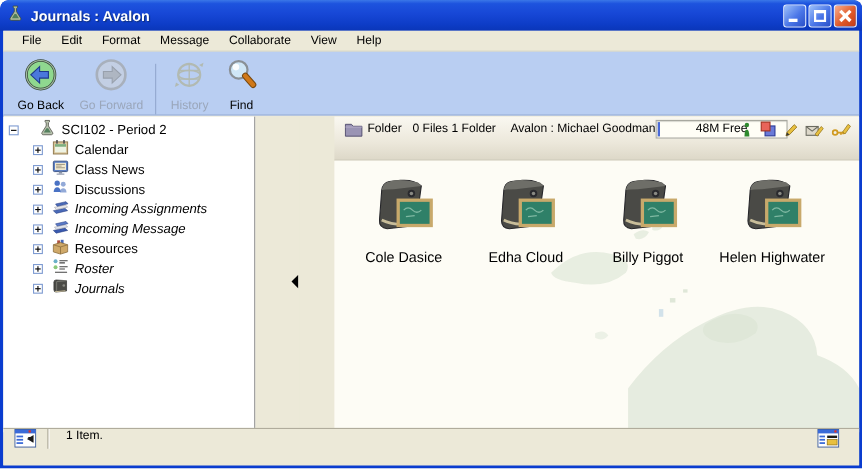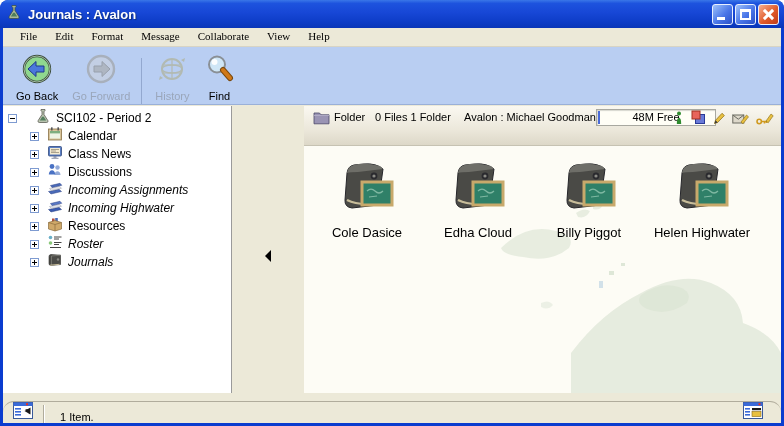--- a/index.html
+++ b/index.html
@@ -11,21 +11,21 @@
   #title-text{color:#fff;font-weight:bold;font-size:13px;margin-left:6px;text-shadow:1px 1px 1px #10307a;flex:1;}
   .winbtn{width:21px;height:21px;border-radius:3px;margin-left:2px;border:1px solid #e8f0ff;position:relative;}
   .winbtn.blue{background:linear-gradient(135deg,#9ec2fa 0%,#4a76e8 55%,#2a50c8 100%);}
   .winbtn.red{background:linear-gradient(135deg,#f8b090 0%,#e05a2a 55%,#c03c18 100%);}
   .glyph-min{position:absolute;left:4px;bottom:4px;width:8px;height:3px;background:#fff;}
   .glyph-max{position:absolute;left:4px;top:4px;width:11px;height:11px;border:2px solid #fff;border-top-width:3px;}
   .glyph-close-a,.glyph-close-b{position:absolute;left:3px;top:8px;width:13px;height:3px;background:#fff;}
   .glyph-close-a{transform:rotate(45deg);} .glyph-close-b{transform:rotate(-45deg);}
   
   #client{position:absolute;left:3px;right:3px;top:28px;bottom:3px;background:#ece9d8;}
-  #menubar{height:19px;background:#ece9d8;display:flex;align-items:flex-start;padding-left:8px;border-bottom:1px solid #d8d4c4;font-family:Liberation Serif, serif;}
+  #menubar{height:19px;background:#ece9d8;display:flex;align-items:center;padding-left:8px;border-bottom:1px solid #d8d4c4;}
   .menu-item{font-size:11px;color:#000;padding:2px 9px 3px 9px;}
   #toolbar{height:58px;background:#b9cef2;border-bottom:1px solid #9ab0d8;display:flex;align-items:flex-end;padding:3px 0 0 6px;}
   .tbtn{display:flex;flex-direction:column;align-items:center;padding:2px 7px;}
   .tlabel{font-size:11px;color:#000;margin-top:1px;}
   .tbtn.disabled .tlabel{color:#9aa6ba;}
   .tsep{width:1px;height:46px;background:#93a8cf;margin:3px 6px 0 4px;}
   
   #main{position:absolute;left:0;right:0;top:78px;bottom:30px;display:flex;gap:32px;}
   #tree-panel{width:229px;background:#fff;border-right:1px solid #9a9a9a;overflow:hidden;padding-top:3px;}
   #splitter{width:8px;background:#ece9d8;position:relative;}
@@ -49,21 +49,21 @@
   #ph-type{left:30px;} #ph-counts{left:71px;} #ph-account{left:160px;}
   #free-box{position:absolute;left:292px;top:3px;width:120px;height:17px;background:#fffef6;border:1px solid #a8a8a0;box-shadow:inset 1px 1px 1px #d8d8d0;}
   #free-fill{position:absolute;left:1px;top:1px;bottom:1px;width:2px;background:#4a6ad8;}
   #free-box span{display:block;text-align:center;font-size:11px;line-height:15px;}
   #ph-icons{position:absolute;right:7px;top:4px;display:flex;gap:7px;align-items:center;}
   #content{flex:1;background:#fdfcf5;position:relative;overflow:hidden;}
   .jitem{position:absolute;top:14px;width:120px;text-align:center;}
   .jlabel{font-size:13px;color:#000;margin-top:3px;white-space:nowrap;}
   #watermark{position:absolute;right:0;bottom:0;opacity:.65;pointer-events:none;}
   
-  #statusbar{position:absolute;left:0;right:0;bottom:0;height:22px;background:#ece9d8;border-top:1px solid #b0ac9c;display:flex;align-items:flex-end;border-radius:12px;}
+  #statusbar{position:absolute;left:0;right:0;bottom:0;height:34px;background:#ece9d8;border-top:1px solid #b0ac9c;display:flex;align-items:flex-start;}
   #sb-left-icon{margin-left:10px;}
   .sb-sep{width:1px;height:18px;background:#b0ac9c;margin-left:10px;box-shadow:1px 0 0 #fff;}
   #sb-text{font-size:11px;color:#000;margin-left:16px;flex:1;}
   #sb-right-icon{margin-right:18px;}
 </style>
 </head>
 <body>
 
 <div id="window">
 
@@ -204,21 +204,21 @@
           <span class="tlab it">Incoming Assignments</span>
         </div>
 
         <div class="trow child">
           <span class="exp plus"></span>
           <span class="ticon"><svg width="16" height="16" viewBox="0 0 16 16">
                 <path d="M1.5 11.5l10.5-2.2 2.5 2.2-10.5 2.5z" fill="#3a5ab0" stroke="#223a7c" stroke-width="0.5"></path>
                 <path d="M2.5 8.5l10-2.2 2 2-10.2 2.2z" fill="#dfe4ee" stroke="#9a9aa4" stroke-width="0.5"></path>
                 <path d="M3.5 5.5l9.5-2.2 1.8 2-9.8 2.2z" fill="#5a7ac8" stroke="#2a4084" stroke-width="0.5"></path>
               </svg></span>
-          <span class="tlab it">Incoming Highwater</span>
+          <span class="tlab it">Incoming Message</span>
         </div>
 
         <div class="trow child">
           <span class="exp plus"></span>
           <span class="ticon"><svg width="16" height="16" viewBox="0 0 16 16">
                 <rect x="5" y="2.5" width="2.6" height="4.5" fill="#b14f3e"></rect>
                 <rect x="8.2" y="2" width="2.6" height="5" fill="#4a6ab8"></rect>
                 <path d="M1.5 6.5l6.5-2 6.5 2v6.5l-6.5 2-6.5-2z" fill="#cfa96a" stroke="#8a6c3c" stroke-width="0.7"></path>
                 <path d="M1.5 6.5l6.5 2 6.5-2M8 8.5v6.5" fill="none" stroke="#8a6c3c" stroke-width="0.7"></path>
               </svg></span>

